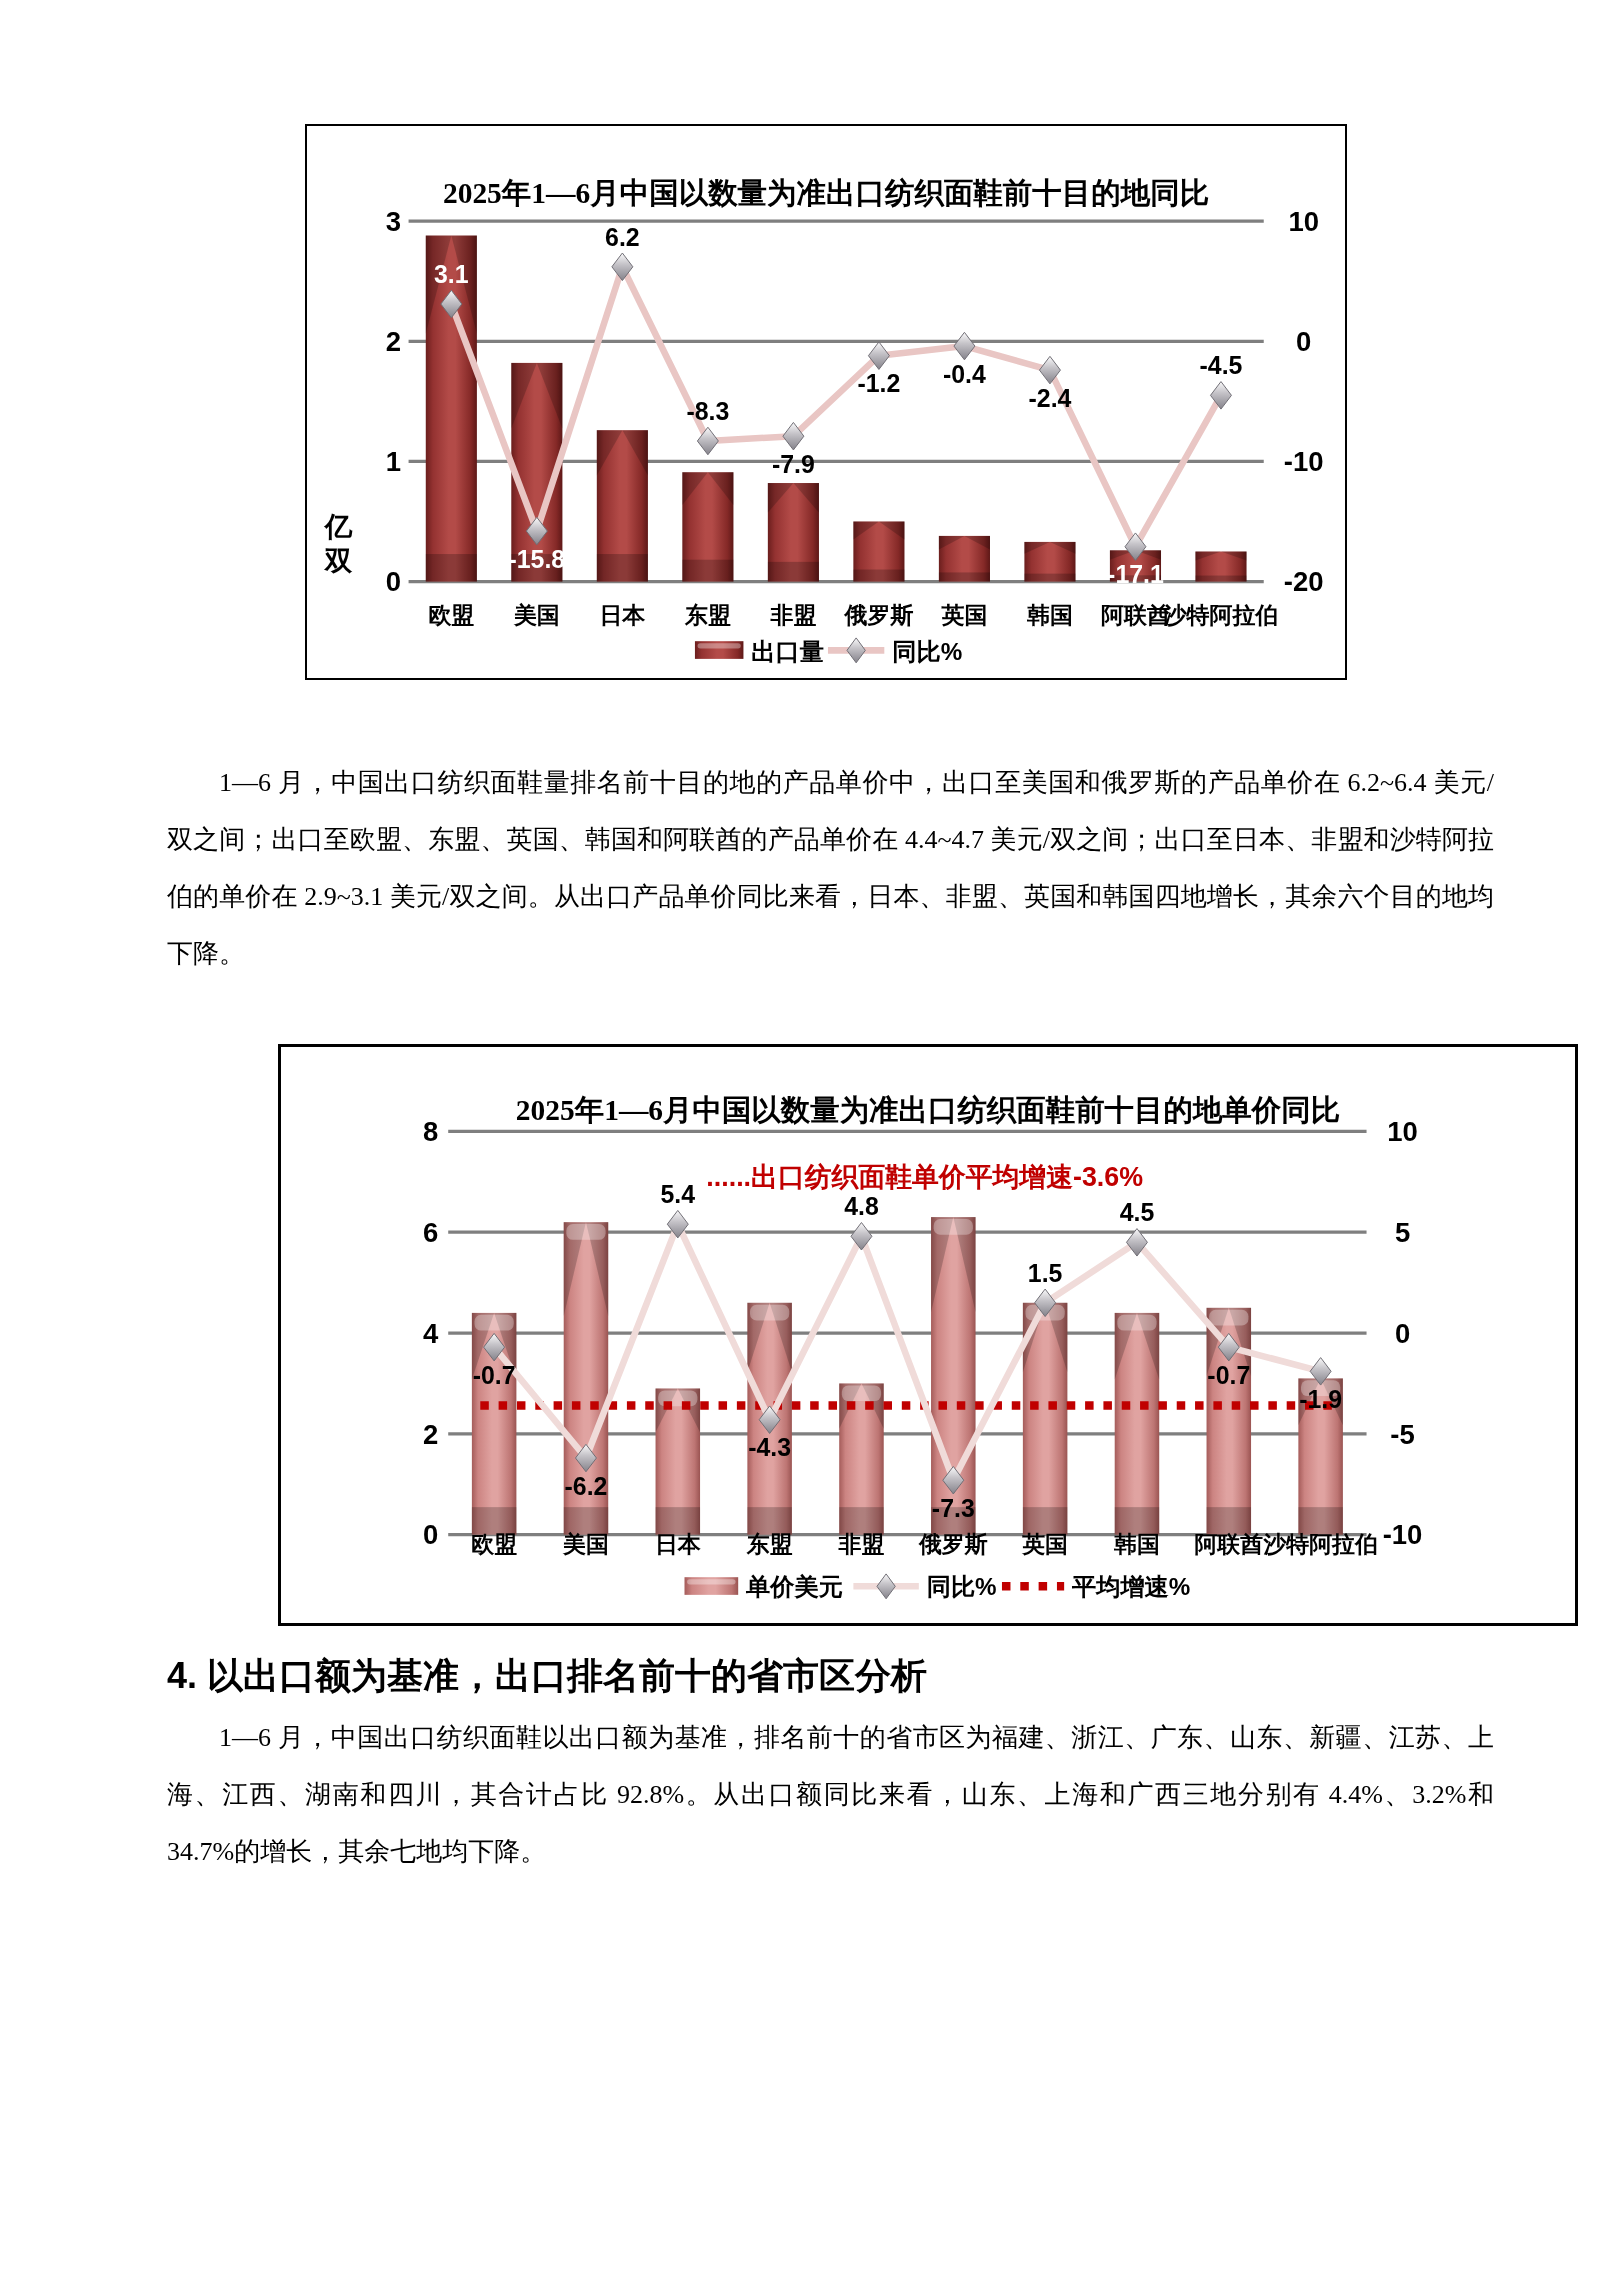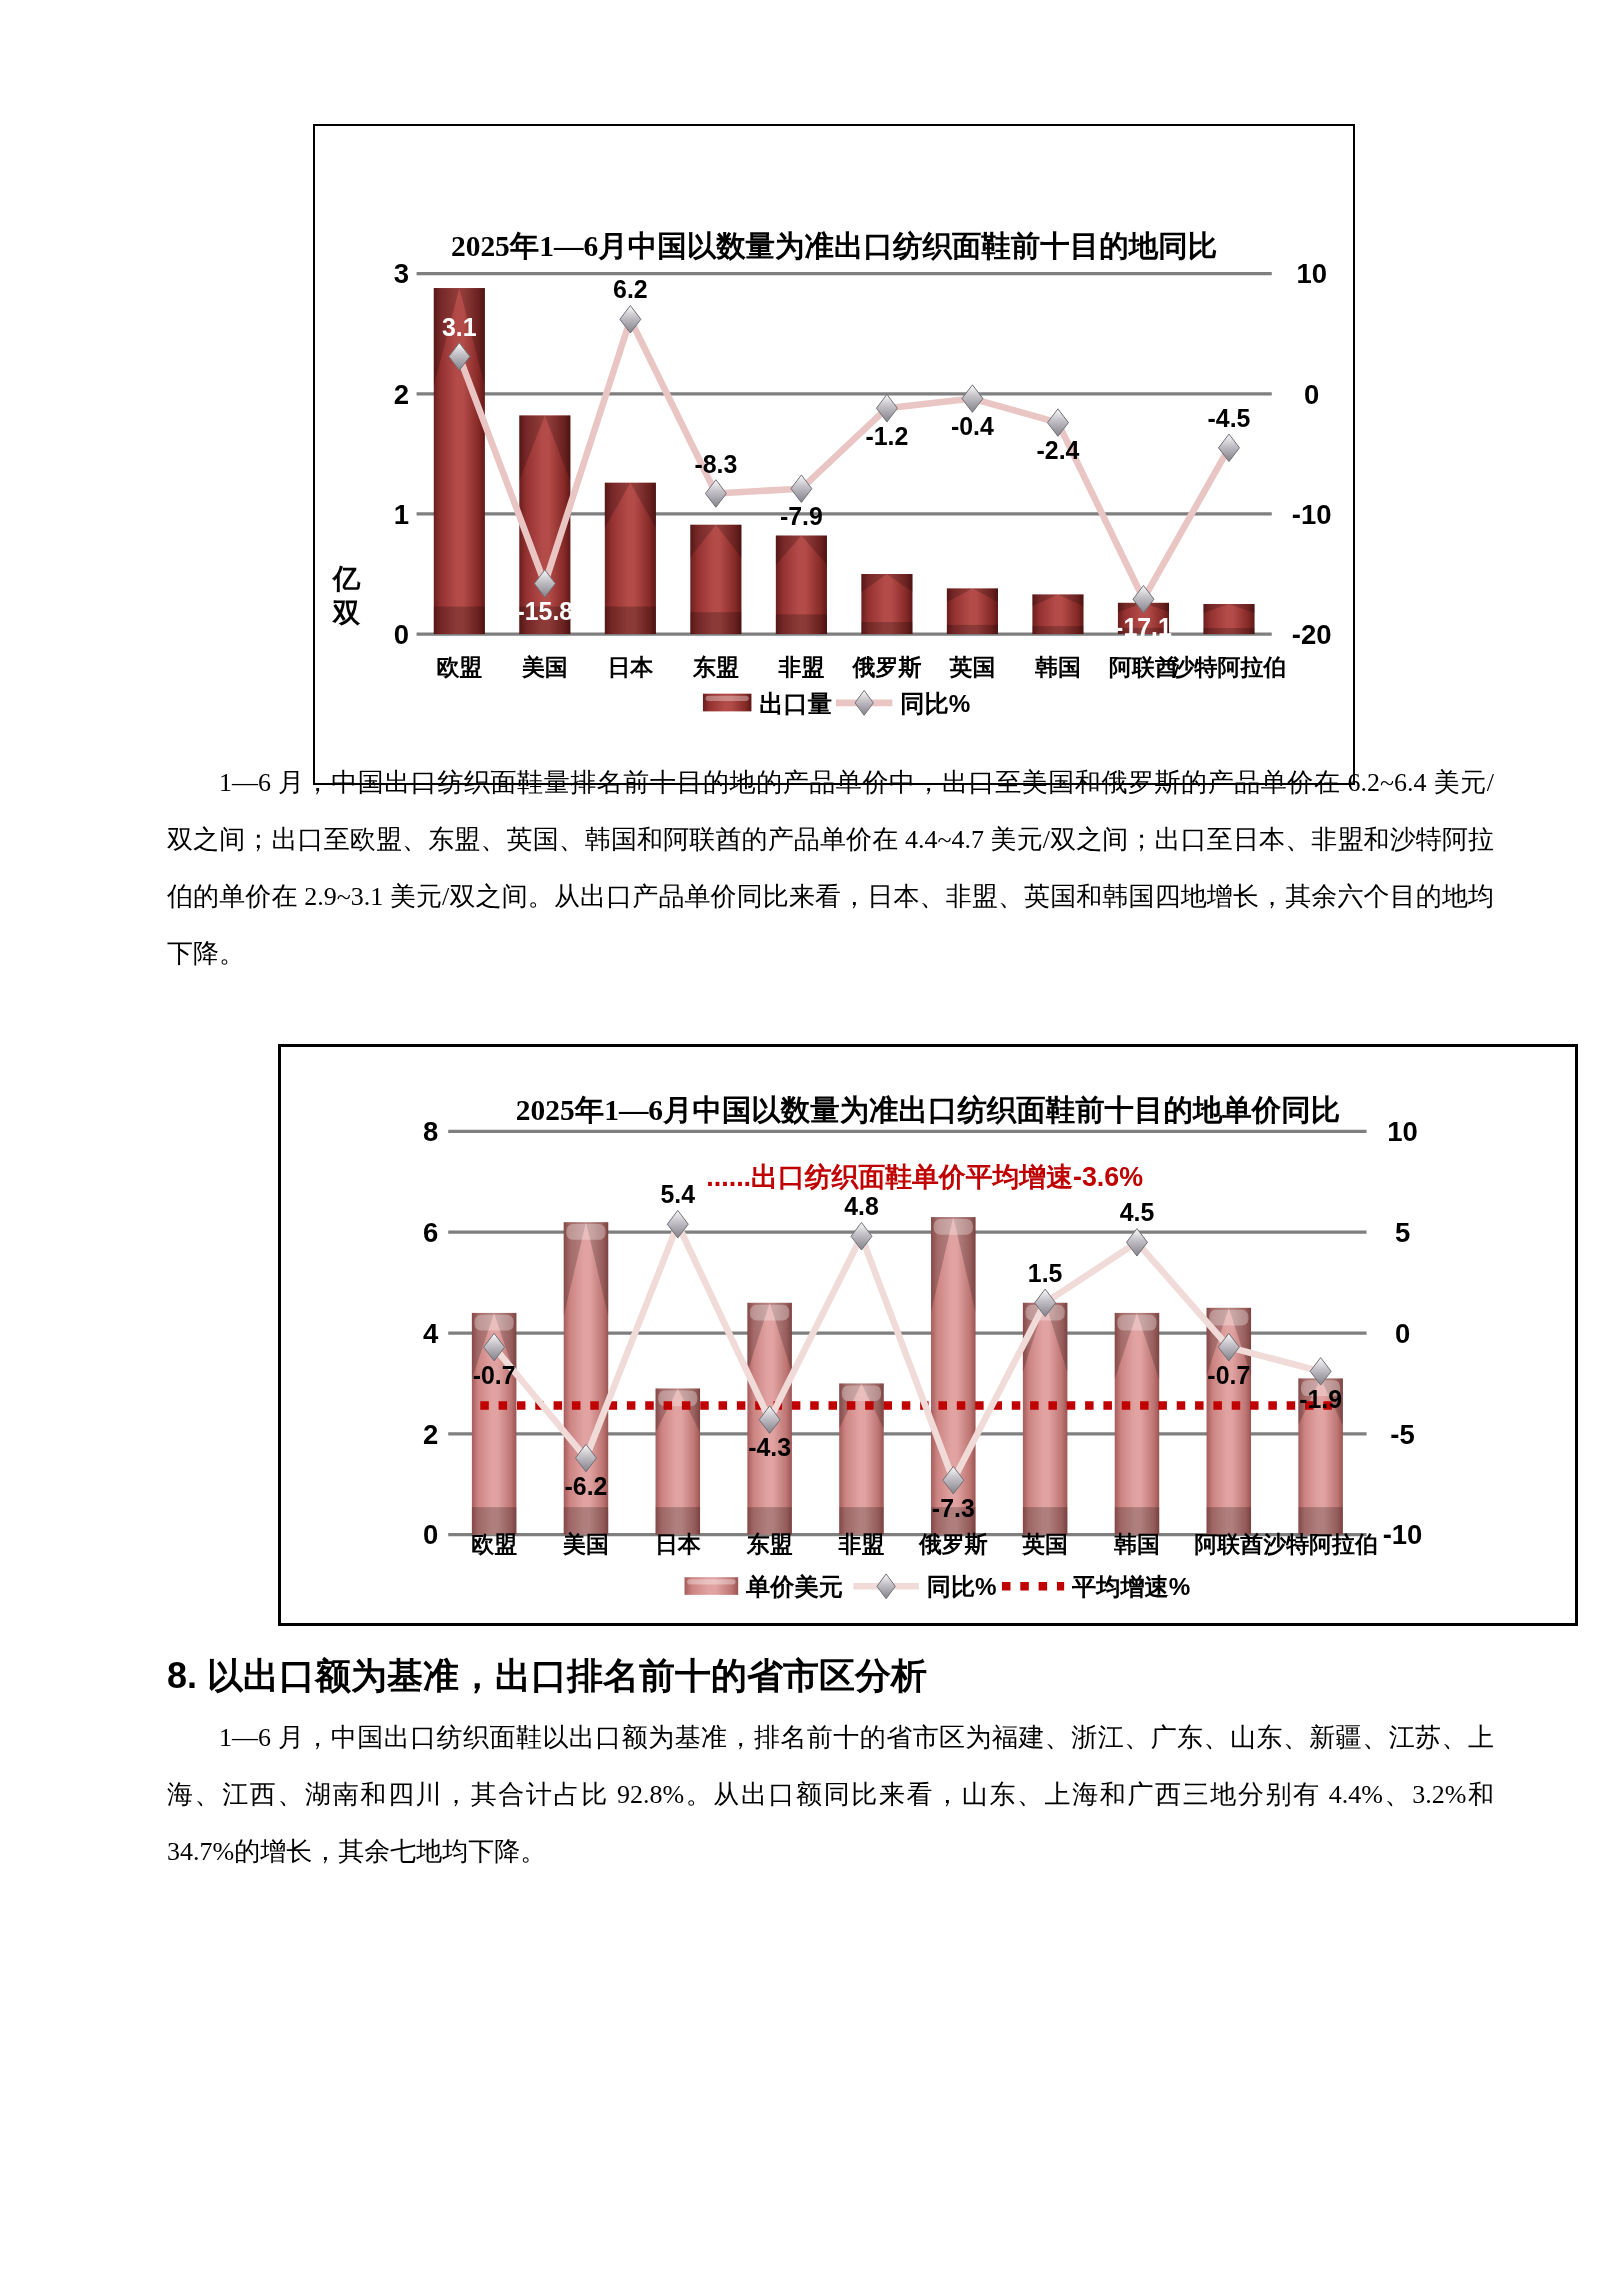--- a/index.html
+++ b/index.html
@@ -11,21 +11,21 @@
     background: #ffffff;
     overflow: hidden;
     font-family: "Liberation Serif", serif;
     color: #000;
   }
   .chart-frame {
     position: absolute;
     background: #ffffff;
     border: 2.6px solid #000000;
   }
-  .chart-frame-1 { left: 313px; top: 124px; width: 1042px; height: 661px; text-align: right; }
+  .chart-frame-1 { left: 305px; top: 124px; width: 1042px; height: 556px; text-align: right; }
   .chart-frame-2 { left: 278px; top: 1044px; width: 1300px; height: 582px; border-width: 3.3px; }
   .chart-frame svg { display: block; width: 100%; height: 100%; }
   svg text { font-family: "Liberation Sans", sans-serif; }
   svg text.chart-title { font-family: "Liberation Serif", serif; font-weight: bold; font-size: 45px; fill: #000; }
   svg text.annotation { font-weight: bold; font-size: 41px; }
   svg text.tick  { font-weight: bold; font-size: 42px; fill: #000; }
   svg text.cat   { font-weight: bold; font-size: 35px; fill: #000; }
   svg text.dlab  { font-weight: bold; font-size: 38px; }
   svg text.leg   { font-weight: bold; font-size: 37px; fill: #000; }
   svg text.axt   { font-weight: bold; font-size: 42px; fill: #000; }
@@ -294,18 +294,18 @@
           <text x="542" y="838" class="leg">单价美元</text>
           <line x1="706" y1="824" x2="806" y2="824" stroke="#F0DBD9" stroke-width="10"></line>
           <polygon points="756,805 770,824 756,843 742,824" fill="url(#markerGrad)" stroke="#6F6D74" stroke-width="1.5"></polygon>
           <text x="818" y="838" class="leg">同比%</text>
           <line x1="933" y1="824" x2="1028" y2="824" stroke="#C00000" stroke-width="13" stroke-dasharray="13 15"></line>
           <text x="1040" y="838" class="leg">平均增速%</text>
         </g>
     </svg>
   </figure>
 
-  <h2 class="section-heading heading-4">8. 以出口额为基准，出口排名前十的省市区分析</h2>
+  <h2 class="section-heading heading-4">4. 以出口额为基准，出口排名前十的省市区分析</h2>
 
   <p class="body-para para-4">1—6 月，中国出口纺织面鞋以出口额为基准，排名前十的省市区为福建、浙江、广东、山东、新疆、江苏、上海、江西、湖南和四川，其合计占比 92.8%。从出口额同比来看，山东、上海和广西三地分别有 4.4%、3.2%和 34.7%的增长，其余七地均下降。</p>
 
 </div>
 
 
 </body></html>

